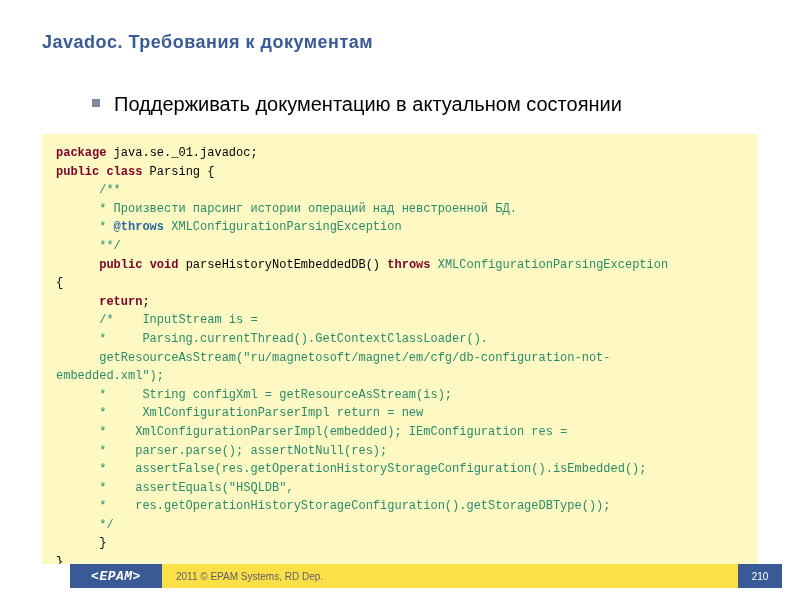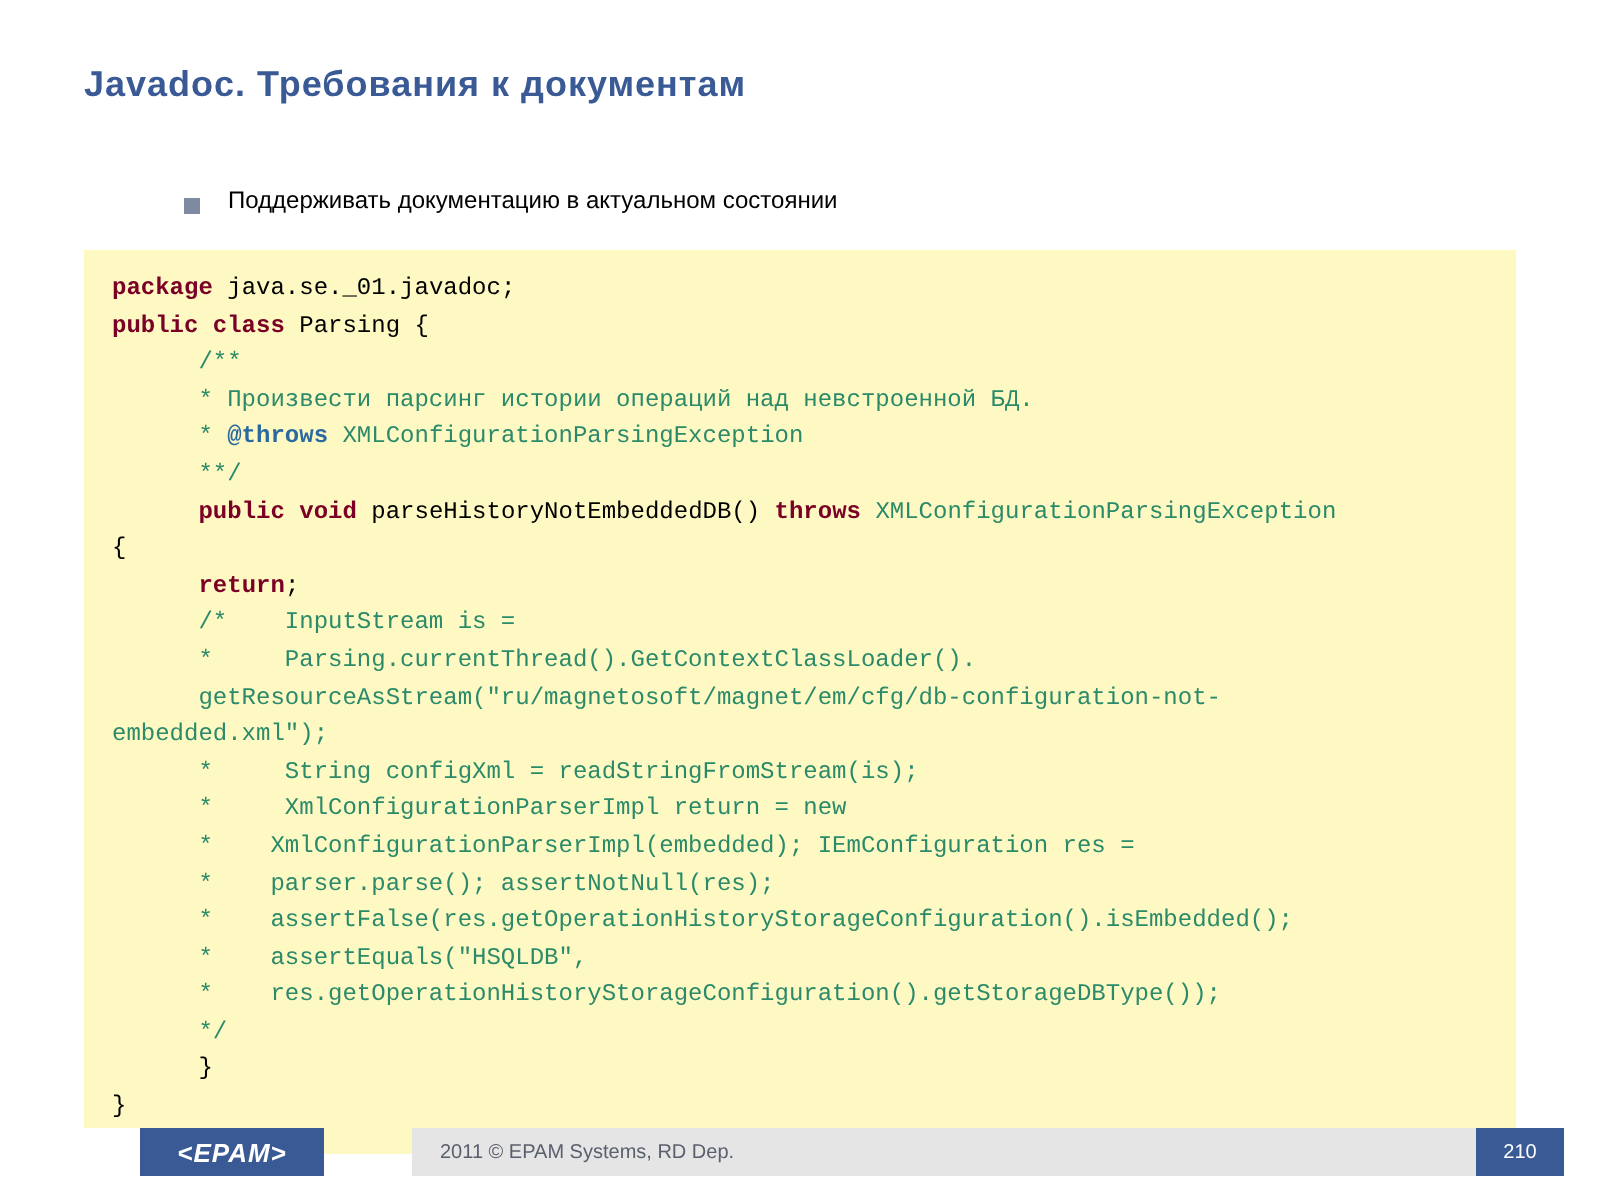--- a/index.html
+++ b/index.html
@@ -1,29 +1,29 @@
 <!DOCTYPE html>
 <html><head>
 <meta charset="utf-8">
 <style>
   * { box-sizing: border-box; margin: 0; padding: 0; }
   html, body { width: 800px; height: 600px; font-family: Verdana, Arial, sans-serif; background: #fff; overflow: hidden; }
   .slide { width: 800px; height: 600px; position: relative; padding: 32px 42px 0 42px; }
   .title { color: #3a5a96; font-size: 18px; font-weight: bold; letter-spacing: 0.5px; margin-bottom: 40px; }
   .bullet-row { display: flex; align-items: flex-start; margin-left: 50px; margin-bottom: 18px; }
   .bullet { width: 8px; height: 8px; background: #7e8aa0; margin-top: 6px; margin-right: 14px; flex-shrink: 0; }
-  .bullet-text { font-size: 12px; color: #000; text-align: right; }
+  .bullet-text { font-size: 20px; color: #000; text-align: right; }
   .code-block { background: #fef9c3; padding: 10px 14px 14px 14px; font-family: "Courier New", monospace; font-size: 12px; line-height: 1.55; color: #000; white-space: pre; margin-top: 8px; overflow: hidden; }
   .kw { color: #7a0026; font-weight: bold; }
   .tag { color: #2a6aa0; font-weight: bold; }
   .ex { color: #2b8a6a; }
   .footer { position: absolute; left: 0; bottom: 12px; width: 800px; height: 24px; display: flex; align-items: stretch; font-size: 10px; }
   .footer-left { width: 70px; background: #fff; }
-  .footer-logo { width: 92px; background: #3a5a96; color: #fff; display: flex; align-items: center; justify-content: center; font-family: Liberation Sans, sans-serif; font-size: 13px; font-weight: bold; font-style: italic; letter-spacing: 0.5px; }
-  .footer-mid { flex: 1; background: #e5e5e5; color: #5a5f6d; display: flex; align-items: center; padding-left: 14px; font-size: 10px; margin-left: 44px; }
+  .footer-logo { width: 92px; background: #3a5a96; color: #fff; display: flex; align-items: center; justify-content: center; font-family: Liberation Mono, monospace; font-size: 13px; font-weight: bold; font-style: italic; letter-spacing: 0.5px; }
+  .footer-mid { flex: 1; background: #fde047; color: #5a5f6d; display: flex; align-items: center; padding-left: 14px; font-size: 10px; }
   .footer-page { width: 44px; background: #3a5a96; color: #fff; display: flex; align-items: center; justify-content: center; font-size: 10px; }
   .footer-end { width: 18px; background: #fff; }
 </style>
 </head>
 <body>
 
 <div class="slide">
 
   <div class="title">Javadoc. Требования к документам</div>
 
@@ -38,21 +38,21 @@
 <span class="ex">      * Произвести парсинг истории операций над невстроенной БД.</span>
 <span class="ex">      * </span><span class="tag">@throws</span><span class="ex"> XMLConfigurationParsingException</span>
 <span class="ex">      **/</span>
 <span>      </span><span class="kw">public void</span><span> parseHistoryNotEmbeddedDB() </span><span class="kw">throws</span><span class="ex"> XMLConfigurationParsingException</span>
 <span>{</span>
 <span>      </span><span class="kw">return</span>;
 <span class="ex">      /*    InputStream is =</span>
 <span class="ex">      *     Parsing.currentThread().GetContextClassLoader().</span>
 <span class="ex">      getResourceAsStream("ru/magnetosoft/magnet/em/cfg/db-configuration-not-</span>
 <span class="ex">embedded.xml");</span>
-<span class="ex">      *     String configXml = readStringFromStream(is);</span>
+<span class="ex">      *     String configXml = getResourceAsStream(is);</span>
 <span class="ex">      *     XmlConfigurationParserImpl return = new</span>
 <span class="ex">      *    XmlConfigurationParserImpl(embedded); IEmConfiguration res =</span>
 <span class="ex">      *    parser.parse(); assertNotNull(res);</span>
 <span class="ex">      *    assertFalse(res.getOperationHistoryStorageConfiguration().isEmbedded();</span>
 <span class="ex">      *    assertEquals("HSQLDB",</span>
 <span class="ex">      *    res.getOperationHistoryStorageConfiguration().getStorageDBType());</span>
 <span class="ex">      */</span>
 <span>      }</span>
 <span>}</span></div>
 

